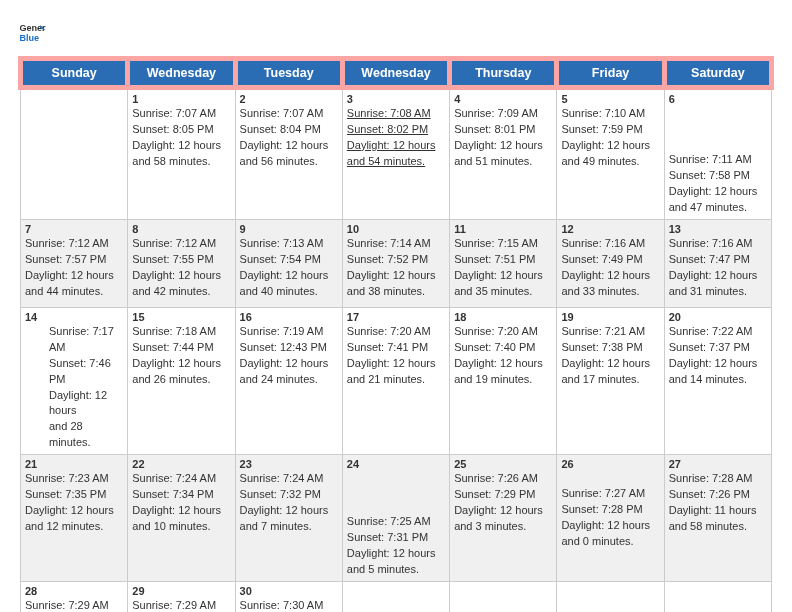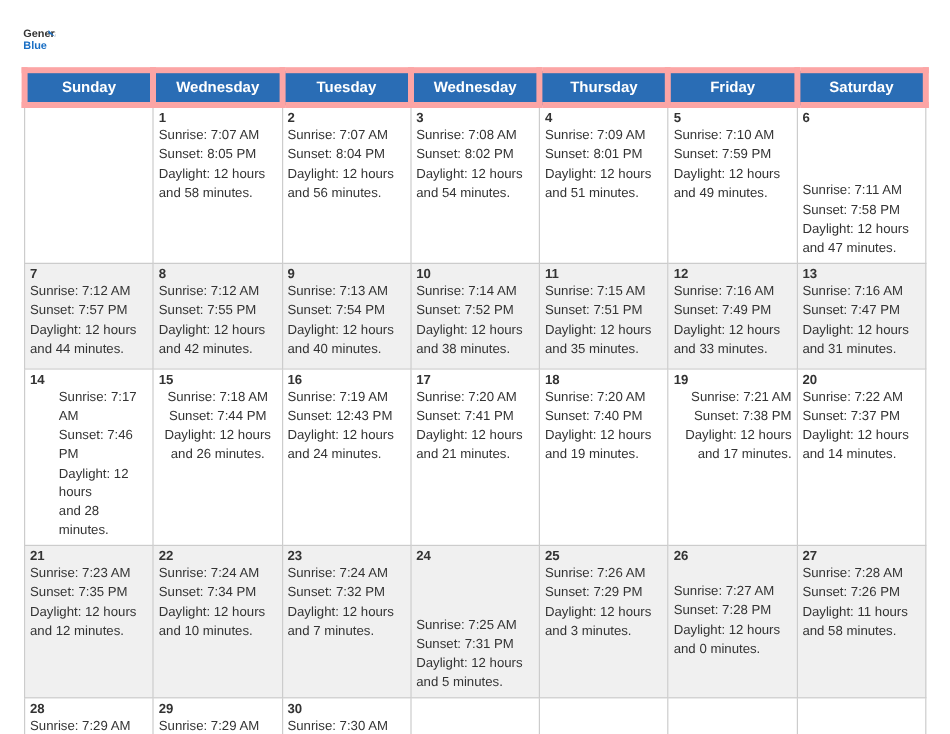--- a/index.html
+++ b/index.html
@@ -146,21 +146,21 @@
           </td>
           <td>
             <span class="day-num">2</span>
             <div class="day-info" style="white-space: pre-line;">Sunrise: 7:07 AM
 Sunset: 8:04 PM
 Daylight: 12 hours
 and 56 minutes.</div>
           </td>
           <td>
             <span class="day-num">3</span>
-            <div class="day-info" style="white-space: pre-line;">Sunrise: 7:08 AM
+            <div class="day-info" style="white-space: pre-line; text-decoration: underline;">Sunrise: 7:08 AM
 Sunset: 8:02 PM
 Daylight: 12 hours
 and 54 minutes.</div>
           </td>
           <td>
             <span class="day-num">4</span>
             <div class="day-info" style="white-space: pre-line;">Sunrise: 7:09 AM
 Sunset: 8:01 PM
 Daylight: 12 hours
 and 51 minutes.</div>
@@ -234,21 +234,21 @@
         <tr class="row-white">
           <td>
             <span class="day-num">14</span>
             <div class="day-info" style="white-space: pre-line; margin-left: 24px;">Sunrise: 7:17 AM
 Sunset: 7:46 PM
 Daylight: 12 hours
 and 28 minutes.</div>
           </td>
           <td>
             <span class="day-num">15</span>
-            <div class="day-info" style="white-space: pre-line; text-align: center;">Sunrise: 7:18 AM
+            <div class="day-info" style="white-space: pre-line;">Sunrise: 7:18 AM
 Sunset: 7:44 PM
 Daylight: 12 hours
 and 26 minutes.</div>
           </td>
           <td>
             <span class="day-num">16</span>
             <div class="day-info" style="white-space: pre-line;">Sunrise: 7:19 AM
 Sunset: 12:43 PM
 Daylight: 12 hours
 and 24 minutes.</div>
@@ -262,21 +262,21 @@
           </td>
           <td>
             <span class="day-num">18</span>
             <div class="day-info" style="white-space: pre-line;">Sunrise: 7:20 AM
 Sunset: 7:40 PM
 Daylight: 12 hours
 and 19 minutes.</div>
           </td>
           <td>
             <span class="day-num">19</span>
-            <div class="day-info" style="white-space: pre-line; text-align: right;">Sunrise: 7:21 AM
+            <div class="day-info" style="white-space: pre-line;">Sunrise: 7:21 AM
 Sunset: 7:38 PM
 Daylight: 12 hours
 and 17 minutes.</div>
           </td>
           <td>
             <span class="day-num">20</span>
             <div class="day-info" style="white-space: pre-line;">Sunrise: 7:22 AM
 Sunset: 7:37 PM
 Daylight: 12 hours
 and 14 minutes.</div>

